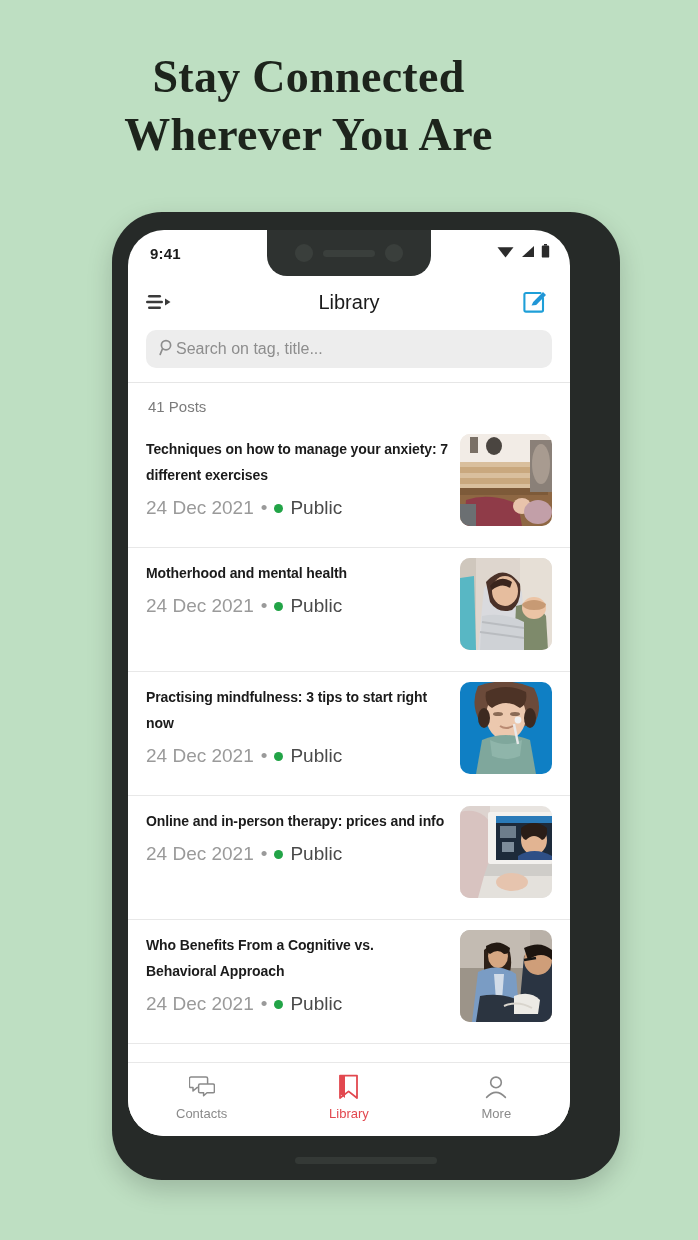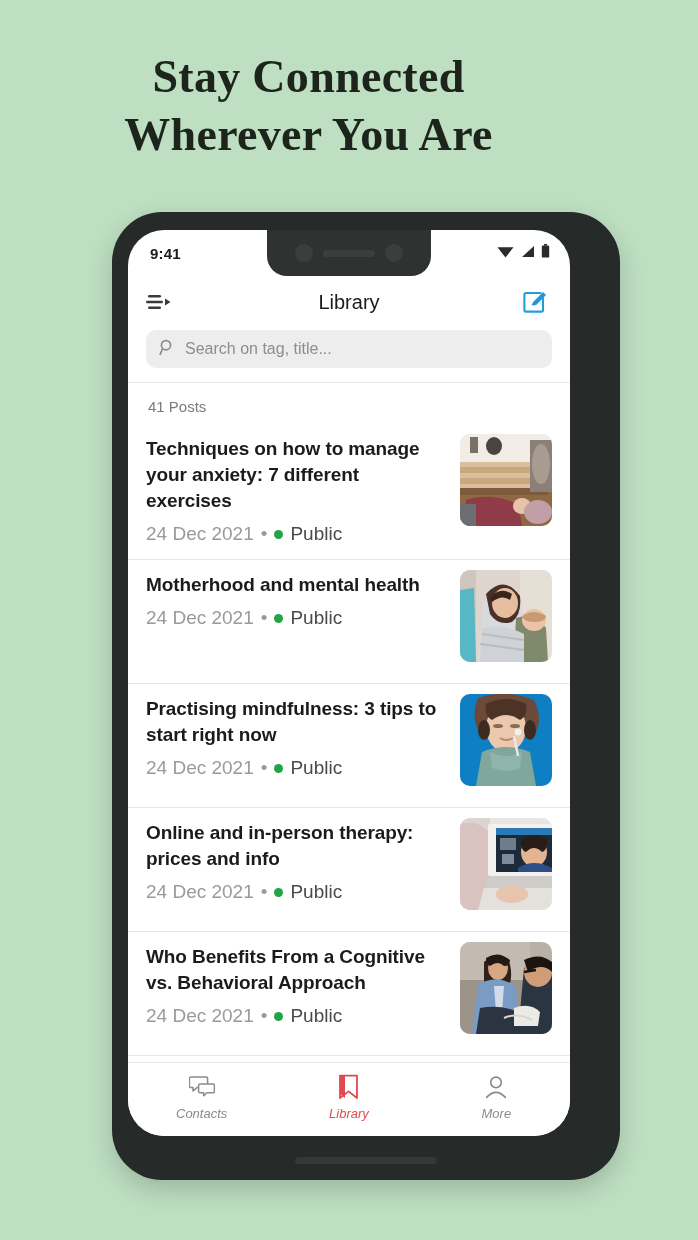--- a/index.html
+++ b/index.html
@@ -134,21 +134,20 @@
   .compose-btn { margin-left: auto; width: 28px; height: 28px; display: flex; align-items: center; }
 
   
   .search-wrap { padding: 2px 18px 14px; }
   .search-bar {
     height: 38px;
     background: #ededed;
     border-radius: 10px;
     display: flex;
     align-items: center;
-    gap: 9px;
     padding: 0 13px;
   }
   .search-placeholder {
     font-size: 16px;
     color: #8d8d8d;
   }
 
   .divider { height: 1px; background: #e6e6e6; }
 
   
@@ -163,21 +162,21 @@
   .post {
     display: flex;
     align-items: flex-start;
     gap: 12px;
     padding: 10px 18px 14px;
     border-bottom: 1px solid #e8e8e8;
     min-height: 124px;
   }
   .post-text { flex: 1; min-width: 0; padding-top: 2px; }
   .post-title {
-    font-size: 19px;
+    font-size: 14px;
     font-weight: 700;
     line-height: 26px;
     color: #1b1b1b;
     letter-spacing: -0.1px;
   }
   .post-meta {
     margin-top: 9px;
     display: flex;
     align-items: center;
     gap: 7px;
@@ -212,21 +211,20 @@
     display: flex;
     align-items: center;
     padding-bottom: 4px;
   }
   .nav-item {
     flex: 1;
     display: flex;
     flex-direction: column;
     align-items: center;
     gap: 6px;
-    font-style: italic;
   }
   .nav-label { font-size: 13px; color: #8a8a8a; }
   .nav-item.active .nav-label { color: #e2484f; }
   .nav-icon { height: 26px; display: flex; align-items: center; }
 </style>
 </head>
 <body>
 
 <div class="headline">
   <span class="line">Stay Connected</span>

